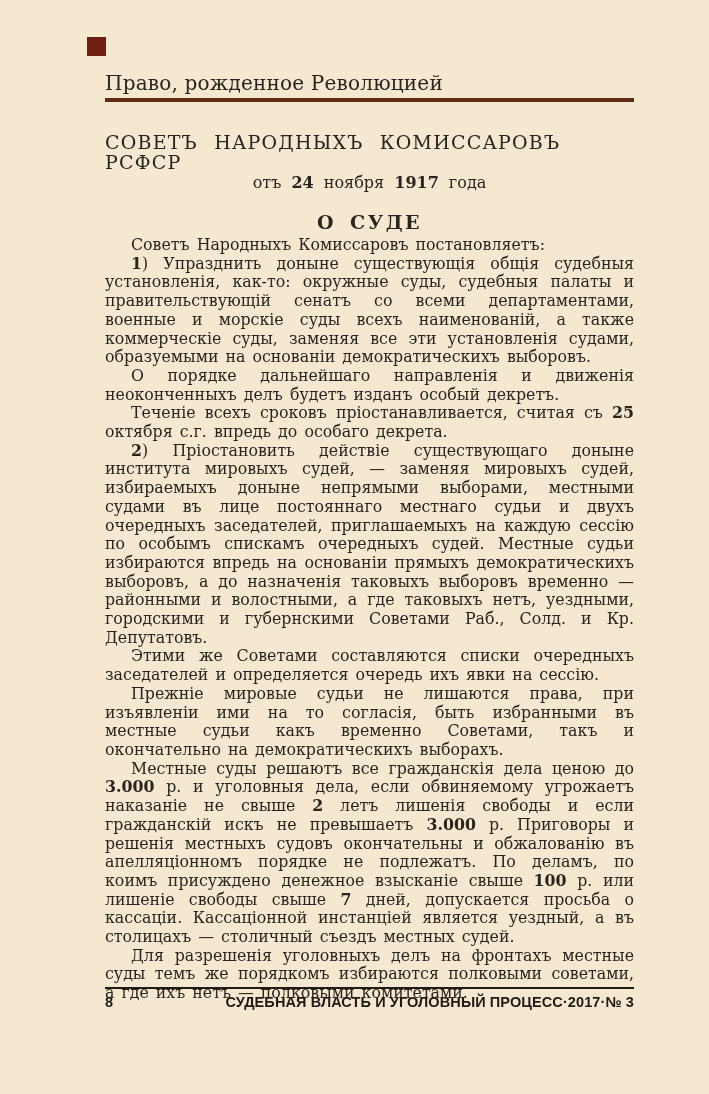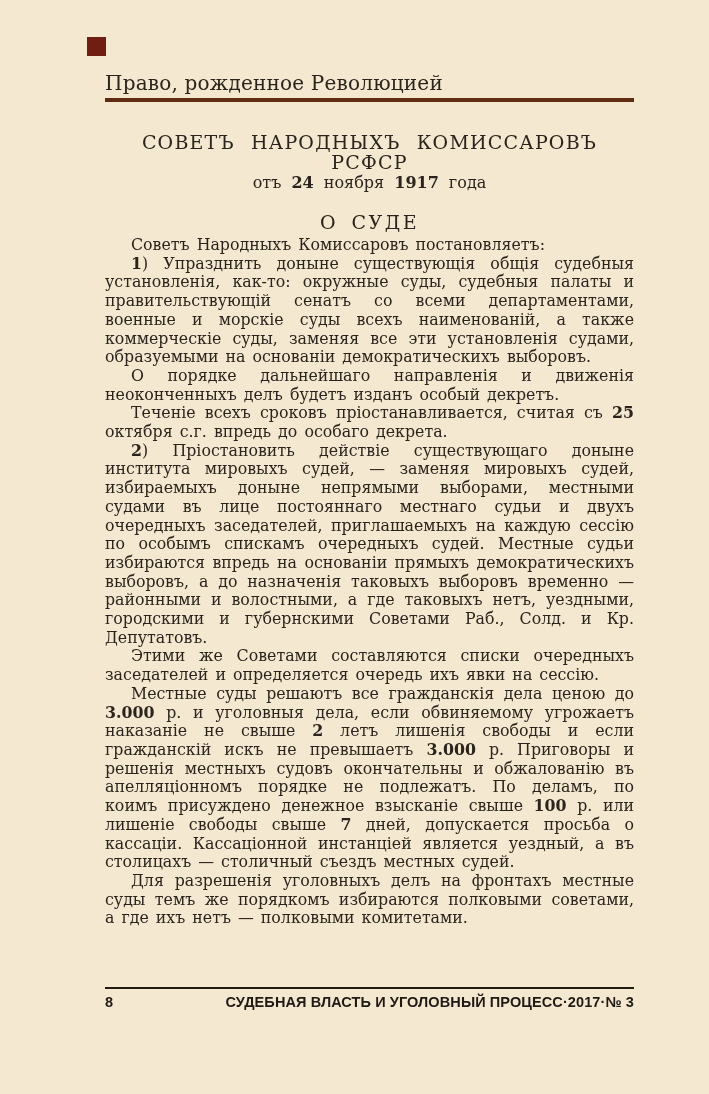--- a/index.html
+++ b/index.html
@@ -19,38 +19,38 @@
     position: absolute; left: 105px; top: 0;
     width: 529px;
   }
   .rubric {
     margin-top: 72px;
     font-size: 20px; line-height: 22px;
     letter-spacing: 0.2px;
   }
   .rubric-rule { margin-top: 4px; height: 4px; }
   .org {
-    margin: 30px 0 0; text-align: center;
+    margin: 30px 0 0; text-align: left;
     font-size: 19px; font-weight: normal;
     letter-spacing: 1.2px; word-spacing: 9px;
     line-height: 20px;
   }
   .doc-type {
     margin: 14px 0 0; text-align: center;
     font-size: 19px; font-weight: normal;
     letter-spacing: 1px; line-height: 20px;
   }
   .doc-date {
     margin: 2px 0 0; text-align: center;
     font-size: 16px; line-height: 18px;
     word-spacing: 5px;
   }
   .doc-title {
     margin: 20px 0 0; text-align: center;
-    font-size: 19px; font-weight: normal;
+    font-size: 19px; font-weight: bold;
     letter-spacing: 2.5px; word-spacing: 5px;
     line-height: 20px;
   }
   .body-text {
     margin-top: 4px;
     font-size: 15.8px; line-height: 18.7px;
     text-align: justify;
     word-spacing: 2px;
   }
   .para { margin: 0; text-indent: 26px; }
@@ -82,20 +82,21 @@
     <h1 class="org">СОВЕТЪ НАРОДНЫХЪ КОМИССАРОВЪ РСФСР</h1>
     <div class="doc-date">отъ <b>24</b> ноября <b>1917</b> года</div>
     <h3 class="doc-title">О СУДЕ</h3>
     <section class="body-text">
         <p class="para">Советъ Народныхъ Комиссаровъ постановляетъ:</p>
         <p class="para"><b>1</b>) Упразднить доныне существующія общія судебныя установленія, как-то: окружные суды, судебныя палаты и правительствующій сенатъ со всеми департаментами, военные и морскіе суды всехъ наименованій, а также коммерческіе суды, заменяя все эти установленія судами, образуемыми на основаніи демократическихъ выборовъ.</p>
         <p class="para">О порядке дальнейшаго направленія и движенія неоконченныхъ делъ будетъ изданъ особый декретъ.</p>
         <p class="para">Теченіе всехъ сроковъ пріостанавливается, считая съ <b>25</b> октября с.г. впредь до особаго декрета.</p>
         <p class="para"><b>2</b>) Пріостановить действіе существующаго доныне института мировыхъ судей, — заменяя мировыхъ судей, избираемыхъ доныне непрямыми выборами, местными судами въ лице постояннаго местнаго судьи и двухъ очередныхъ заседателей, приглашаемыхъ на каждую сессію по особымъ спискамъ очередныхъ судей. Местные судьи избираются впредь на основаніи прямыхъ демократическихъ выборовъ, а до назначенія таковыхъ выборовъ временно — районными и волостными, а где таковыхъ нетъ, уездными, городскими и губернскими Советами Раб., Солд. и Кр. Депутатовъ.</p>
         <p class="para">Этими же Советами составляются списки очередныхъ заседателей и определяется очередь ихъ явки на сессію.</p>
+        <p class="para">Прежніе мировые судьи не лишаются права, при изъявленіи ими на то согласія, быть избранными въ местные судьи какъ временно Советами, такъ и окончательно на демократическихъ выборахъ.</p>
         <p class="para">Местные суды решаютъ все гражданскія дела ценою до <b>3.000</b> р. и уголовныя дела, если обвиняемому угрожаетъ наказаніе не свыше <b>2</b> летъ лишенія свободы и если гражданскій искъ не превышаетъ <b>3.000</b> р. Приговоры и решенія местныхъ судовъ окончательны и обжалованію въ апелляціонномъ порядке не подлежатъ. По деламъ, по коимъ присуждено денежное взысканіе свыше <b>100</b> р. или лишеніе свободы свыше <b>7</b> дней, допускается просьба о кассаціи. Кассаціонной инстанціей является уездный, а въ столицахъ — столичный съездъ местных судей.</p>
         <p class="para">Для разрешенія уголовныхъ делъ на фронтахъ местные суды темъ же порядкомъ избираются полковыми советами, а где ихъ нетъ — полковыми комитетами.</p>
       </section>
   </main>
 </div>
 
 <footer class="footer">
   <div class="footer-rule" style="background: rgb(32, 27, 19);"></div>
   <div class="footer-row">
     <span>8</span>

